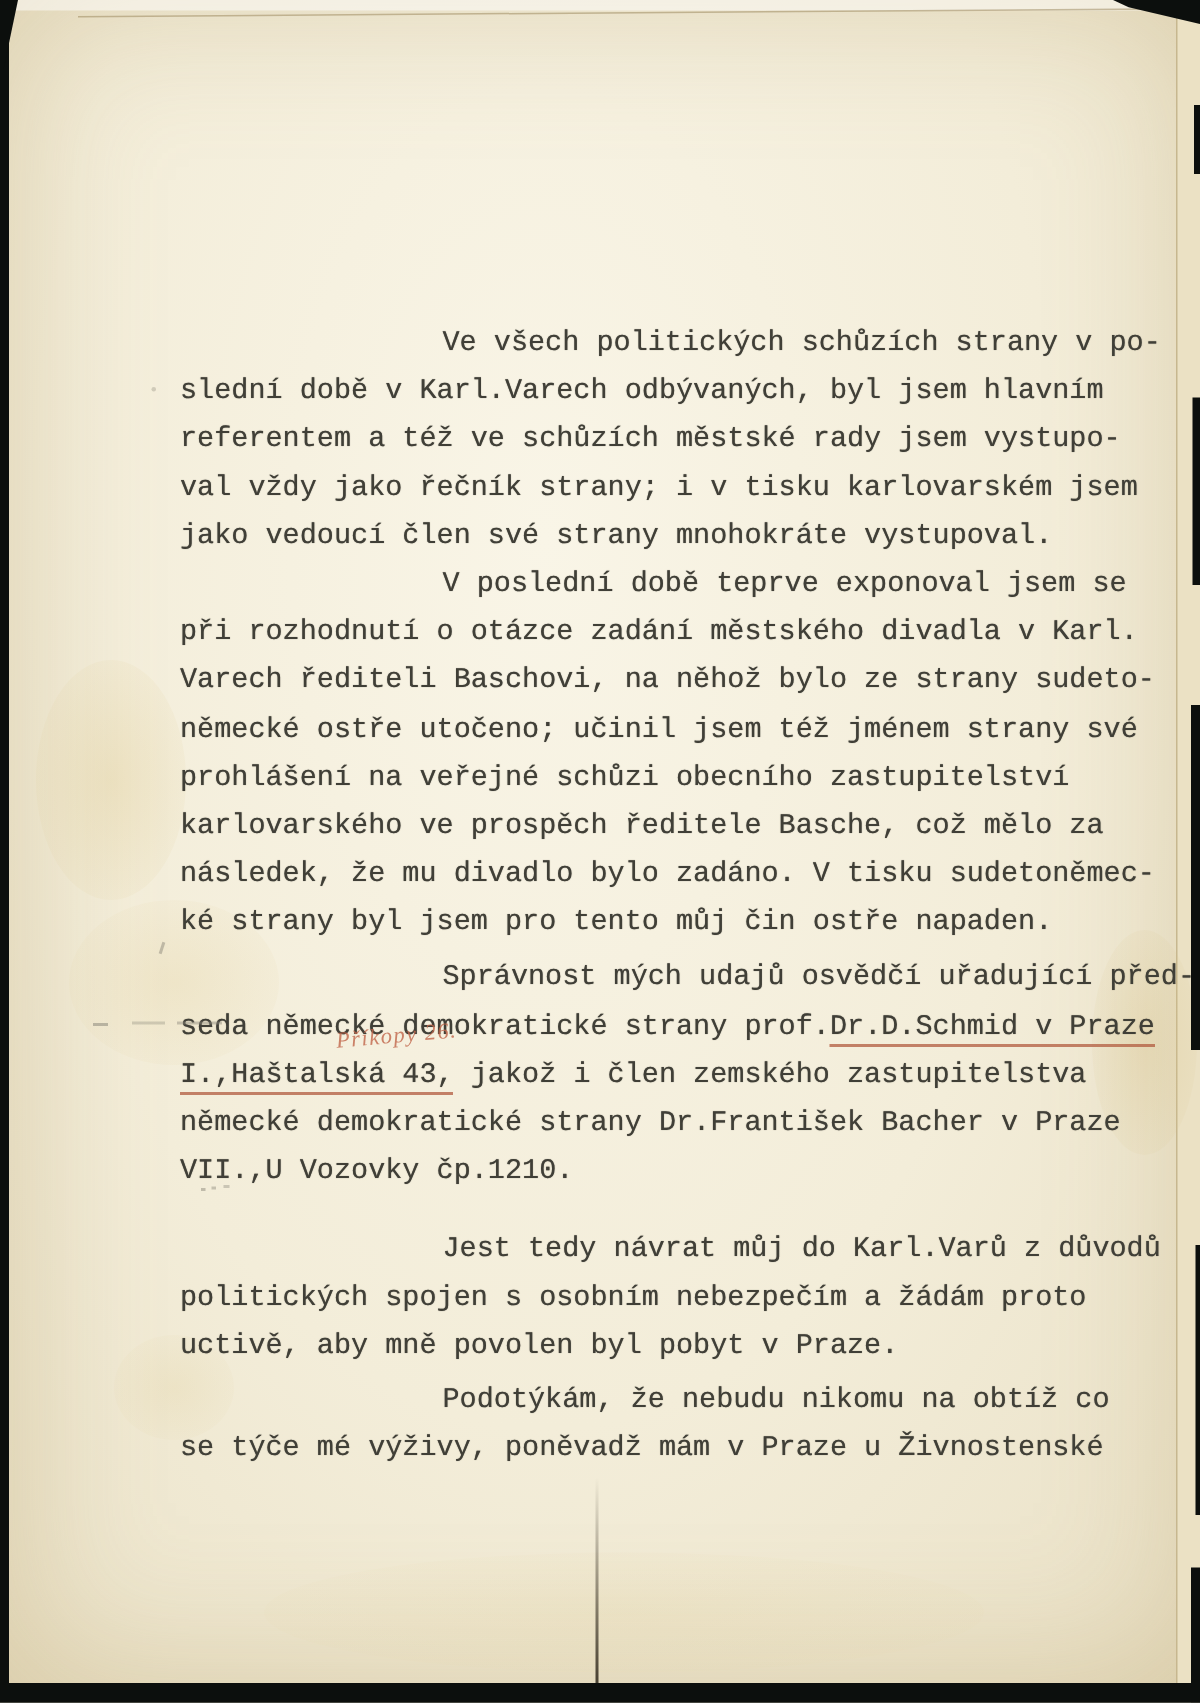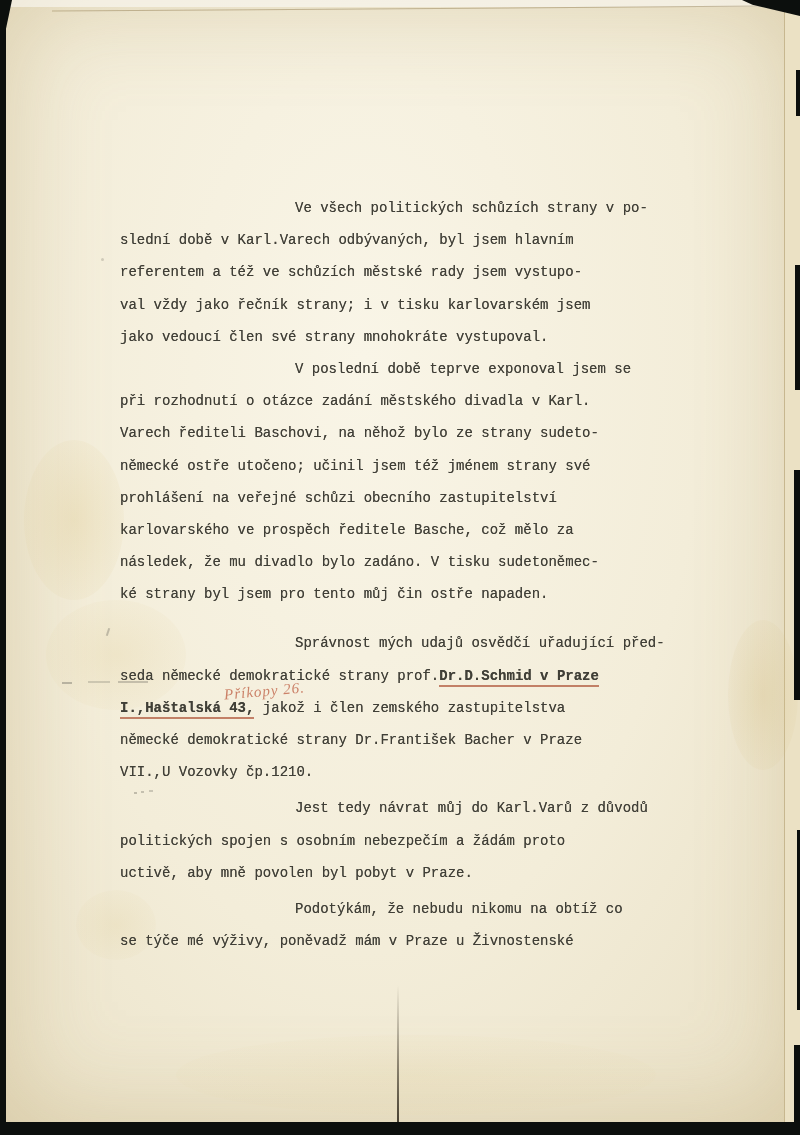--- a/index.html
+++ b/index.html
@@ -56,39 +56,38 @@
   .stain { position: absolute; border-radius: 50%; pointer-events: none; }
   .stain.s1 { left: 18px;  top: 440px;  width: 100px; height: 160px; background: radial-gradient(ellipse, rgba(219,197,135,0.30), rgba(219,197,135,0)); }
   .stain.s2 { left: 40px;  top: 600px;  width: 140px; height: 110px; background: radial-gradient(ellipse, rgba(223,202,145,0.25), rgba(223,202,145,0)); }
   .stain.s3 { left: 722px; top: 620px;  width: 70px;  height: 150px; background: radial-gradient(ellipse, rgba(214,192,132,0.30), rgba(214,192,132,0)); }
   .stain.s4 { left: 170px; top: 1035px; width: 480px; height: 80px;  background: radial-gradient(ellipse, rgba(228,212,163,0.22), rgba(228,212,163,0)); }
   .stain.s5 { left: 70px;  top: 890px;  width: 80px;  height: 70px;  background: radial-gradient(ellipse, rgba(219,199,140,0.20), rgba(219,199,140,0)); }
   
   .text-block {
     position: absolute;
     left: 114px;
-    top: 192px;
+    top: 212px;
     width: 664px;
-    font-size: 14px;
+    font-size: 19px;
     line-height: 32.2px;
     color: #403f37;
     text-shadow: 0 0 0.6px rgba(64,63,55,0.75);
     white-space: pre;
   }
   .para { margin: 0; }
   .para:nth-child(2) { margin-top: 0; }
-  .para:nth-child(3) { margin-top: 17px; }
-  .para:nth-child(4) { margin-top: 4px; font-family: Liberation Mono, monospace; }
+  .para:nth-child(3) { margin-top: 5px; }
+  .para:nth-child(4) { margin-top: 20px; font-family: Liberation Mono, monospace; }
   .para:nth-child(5) { margin-top: 4px; }
   .line { height: 32.2px; }
   .line.first { padding-left: 175px; }
   .u {
     border-bottom: 2px solid rgba(178,91,63,0.75);
     padding-bottom: 1px;
-    font-weight: bold;
   }
   
   .annotation {
     position: absolute;
     left: 218px;
     top: 683px;
     font-family: "Liberation Serif", serif;
     font-style: italic;
     font-size: 15px;
     color: rgba(192,101,74,0.8);

